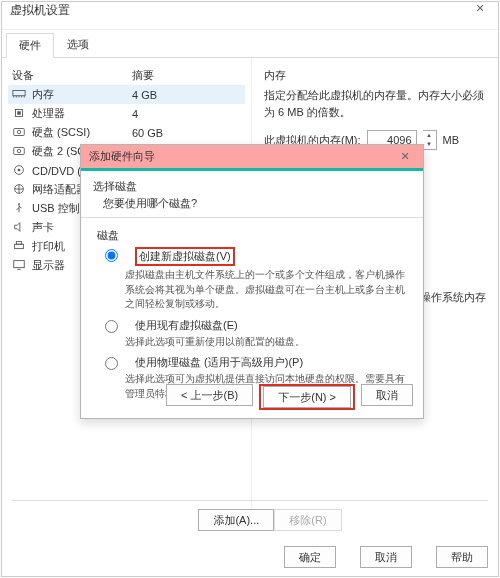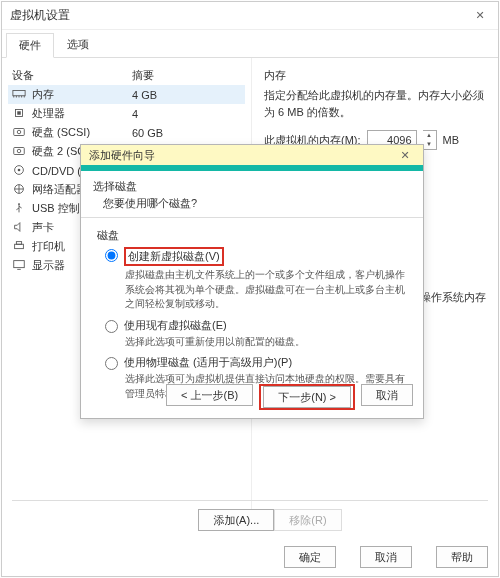--- a/index.html
+++ b/index.html
@@ -1,18 +1,18 @@
 <!DOCTYPE html>
 <html><head>
 <meta charset="utf-8">
 <style>
 *{box-sizing:border-box;margin:0;padding:0;font-family:"Microsoft YaHei","Segoe UI",sans-serif;font-size:11px;color:#333}
 body{background:#fdfdfd;width:500px;height:578px;overflow:hidden;position:relative}
 .window{border:1px solid #ccc;background:#fff;width:498px;height:576px;margin:1px;position:relative}
-.titlebar{height:28px;display:flex;align-items:center;padding:0 8px;border-bottom:1px solid #eee}
+.titlebar{height:28px;display:flex;align-items:flex-start;padding:0 8px;border-bottom:1px solid #eee}
 .title{flex:1;font-size:12px}
 .close-x{width:20px;text-align:center;color:#666;cursor:pointer}
 .tabs{display:flex;border-bottom:1px solid #ddd;padding:0 4px;margin-top:2px}
 .tab{padding:4px 12px;border:1px solid transparent;cursor:pointer}
 .tab.active{border:1px solid #ddd;border-bottom:1px solid #fff;background:#fff;position:relative;top:1px}
 .body{display:flex;height:calc(100% - 110px)}
 .left{width:250px;padding:8px 6px;border-right:1px solid #eee}
 .hw-head{display:flex;font-size:11px;color:#333;padding:2px 4px}
 .hw-head .c1{width:120px}
 .hw-row{display:flex;align-items:center;padding:2px 4px;cursor:pointer}
@@ -29,29 +29,29 @@
 .spin div{flex:1;font-size:6px;text-align:center;line-height:8px;color:#555;cursor:pointer}
 .mem-bar{width:32px;height:180px;background:linear-gradient(to bottom,#5a9bd5,#d9eaf7 60%,#f5f9fd);border:1px solid #ccc;margin-left:10px;position:relative}
 .mem-lbl{position:absolute;left:40px;font-size:10px;color:#333;white-space:nowrap}
 .bottom-bar{position:absolute;bottom:42px;left:10px;right:10px;border-top:1px solid #ddd;padding-top:8px;height:34px}
 .btn-row-left{display:flex;justify-content:center;margin-left:40px}
 .main-actions{position:absolute;bottom:8px;right:10px;display:flex;gap:24px}
 button.btn{height:22px;padding:0 14px;background:#fdfdfd;border:1px solid #adadad;cursor:pointer;font-size:11px}
 button.btn:disabled{color:#aaa;border-color:#ddd}
 
 .dialog{position:absolute;left:78px;top:142px;width:344px;height:275px;background:#fff;border:1px solid #b5b5b5;box-shadow:0 4px 10px rgba(0,0,0,.15)}
-.dlg-title{height:26px;display:flex;align-items:center;padding:0 8px;border-bottom:6px solid #14b8a6;font-size:11px;background:#fef9c3}
+.dlg-title{height:26px;display:flex;align-items:center;padding:0 8px;border-bottom:3px solid #14b8a6;font-size:11px;background:#fca5a5}
 .dlg-title .t{flex:1}
 .dlg-head{padding:8px 12px 6px;border-bottom:1px solid #ddd}
 .dlg-head .h1{font-size:11px;font-weight:normal;margin-bottom:2px}
 .dlg-head .h2{font-size:11px;color:#333;padding-left:10px}
 .dlg-body{padding:10px 16px}
 .section-label{font-size:11px;margin-bottom:4px}
 .radio-group{padding-left:8px}
-.rad{display:flex;align-items:flex-start;gap:6px;margin-bottom:2px}
+.rad{display:flex;align-items:flex-start;gap:17px;margin-bottom:2px}
 .rad input{margin-top:2px}
 .rad-desc{font-size:10px;color:#555;padding-left:20px;line-height:1.45;margin-bottom:6px}
 .highlight{border:2px solid #d93025;display:inline-block;padding:0 2px}
 .dlg-actions{position:absolute;bottom:8px;right:10px;display:flex;gap:6px}
 .dlg-actions .highlight button{border:1px solid #adadad}
 svg{width:14px;height:12px}
 .hidden-text{position:absolute;right:12px;top:288px;font-size:11px;color:#333}
 </style>
 </head>
 <body>

